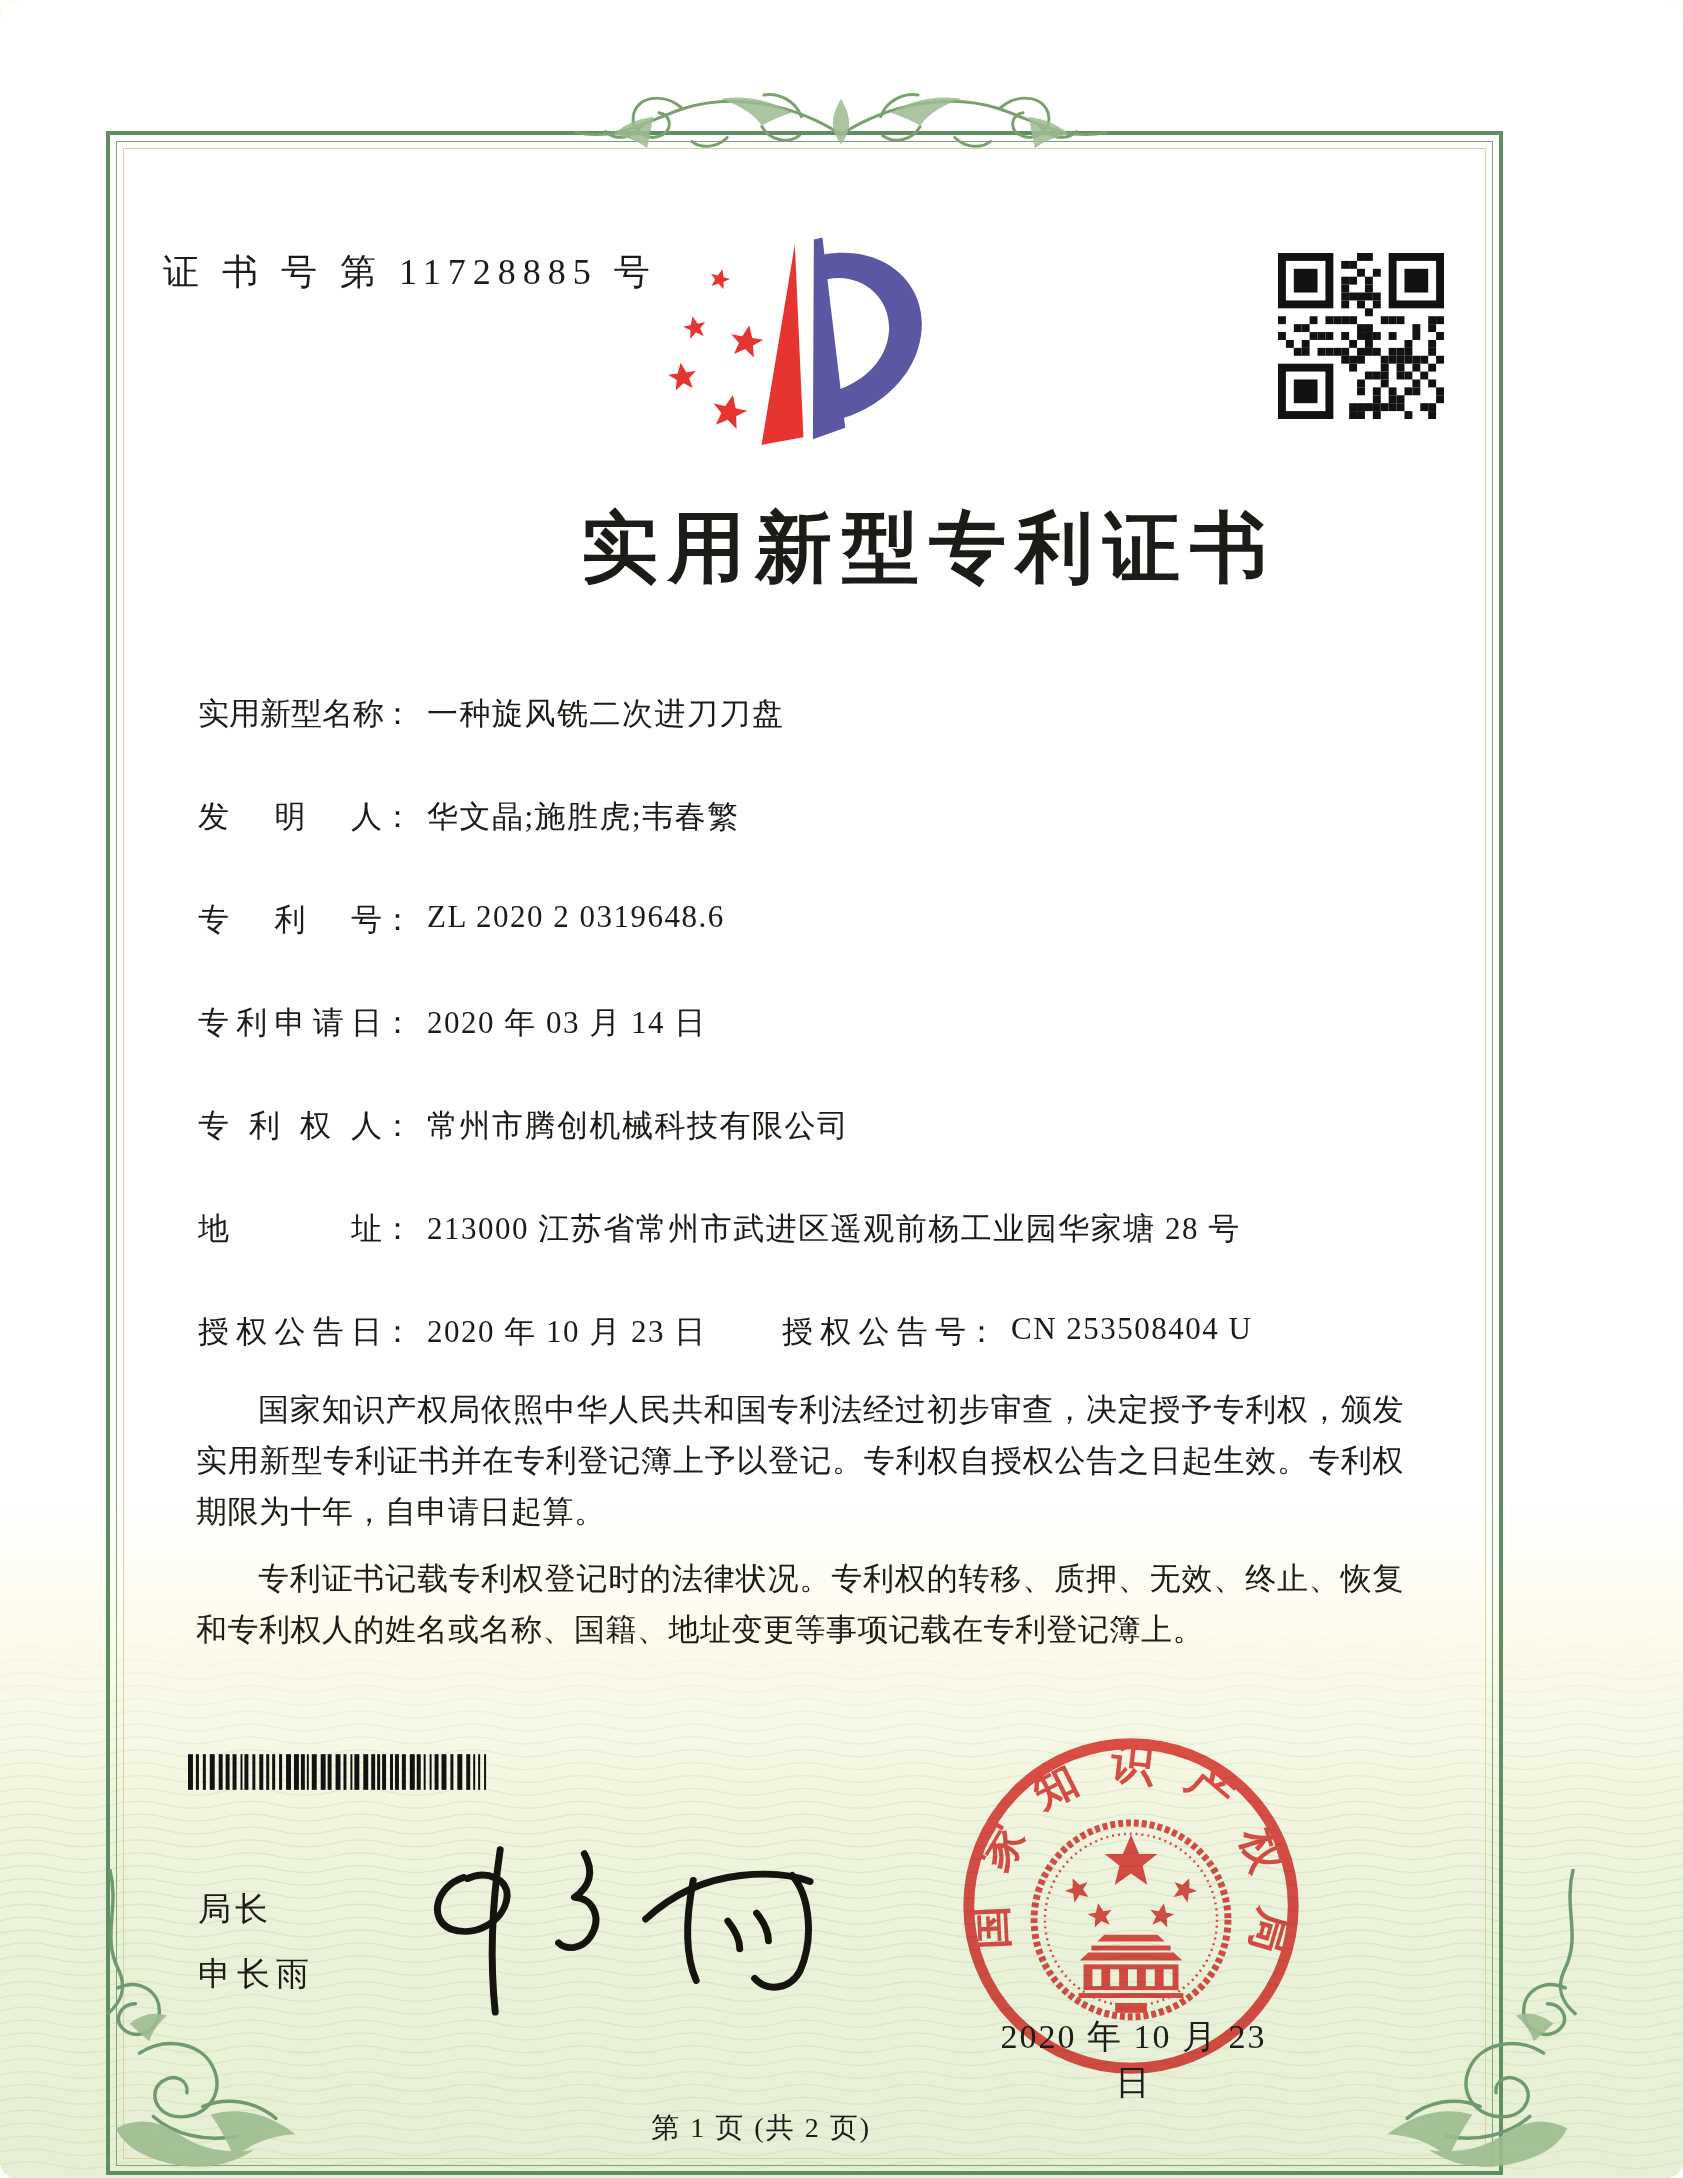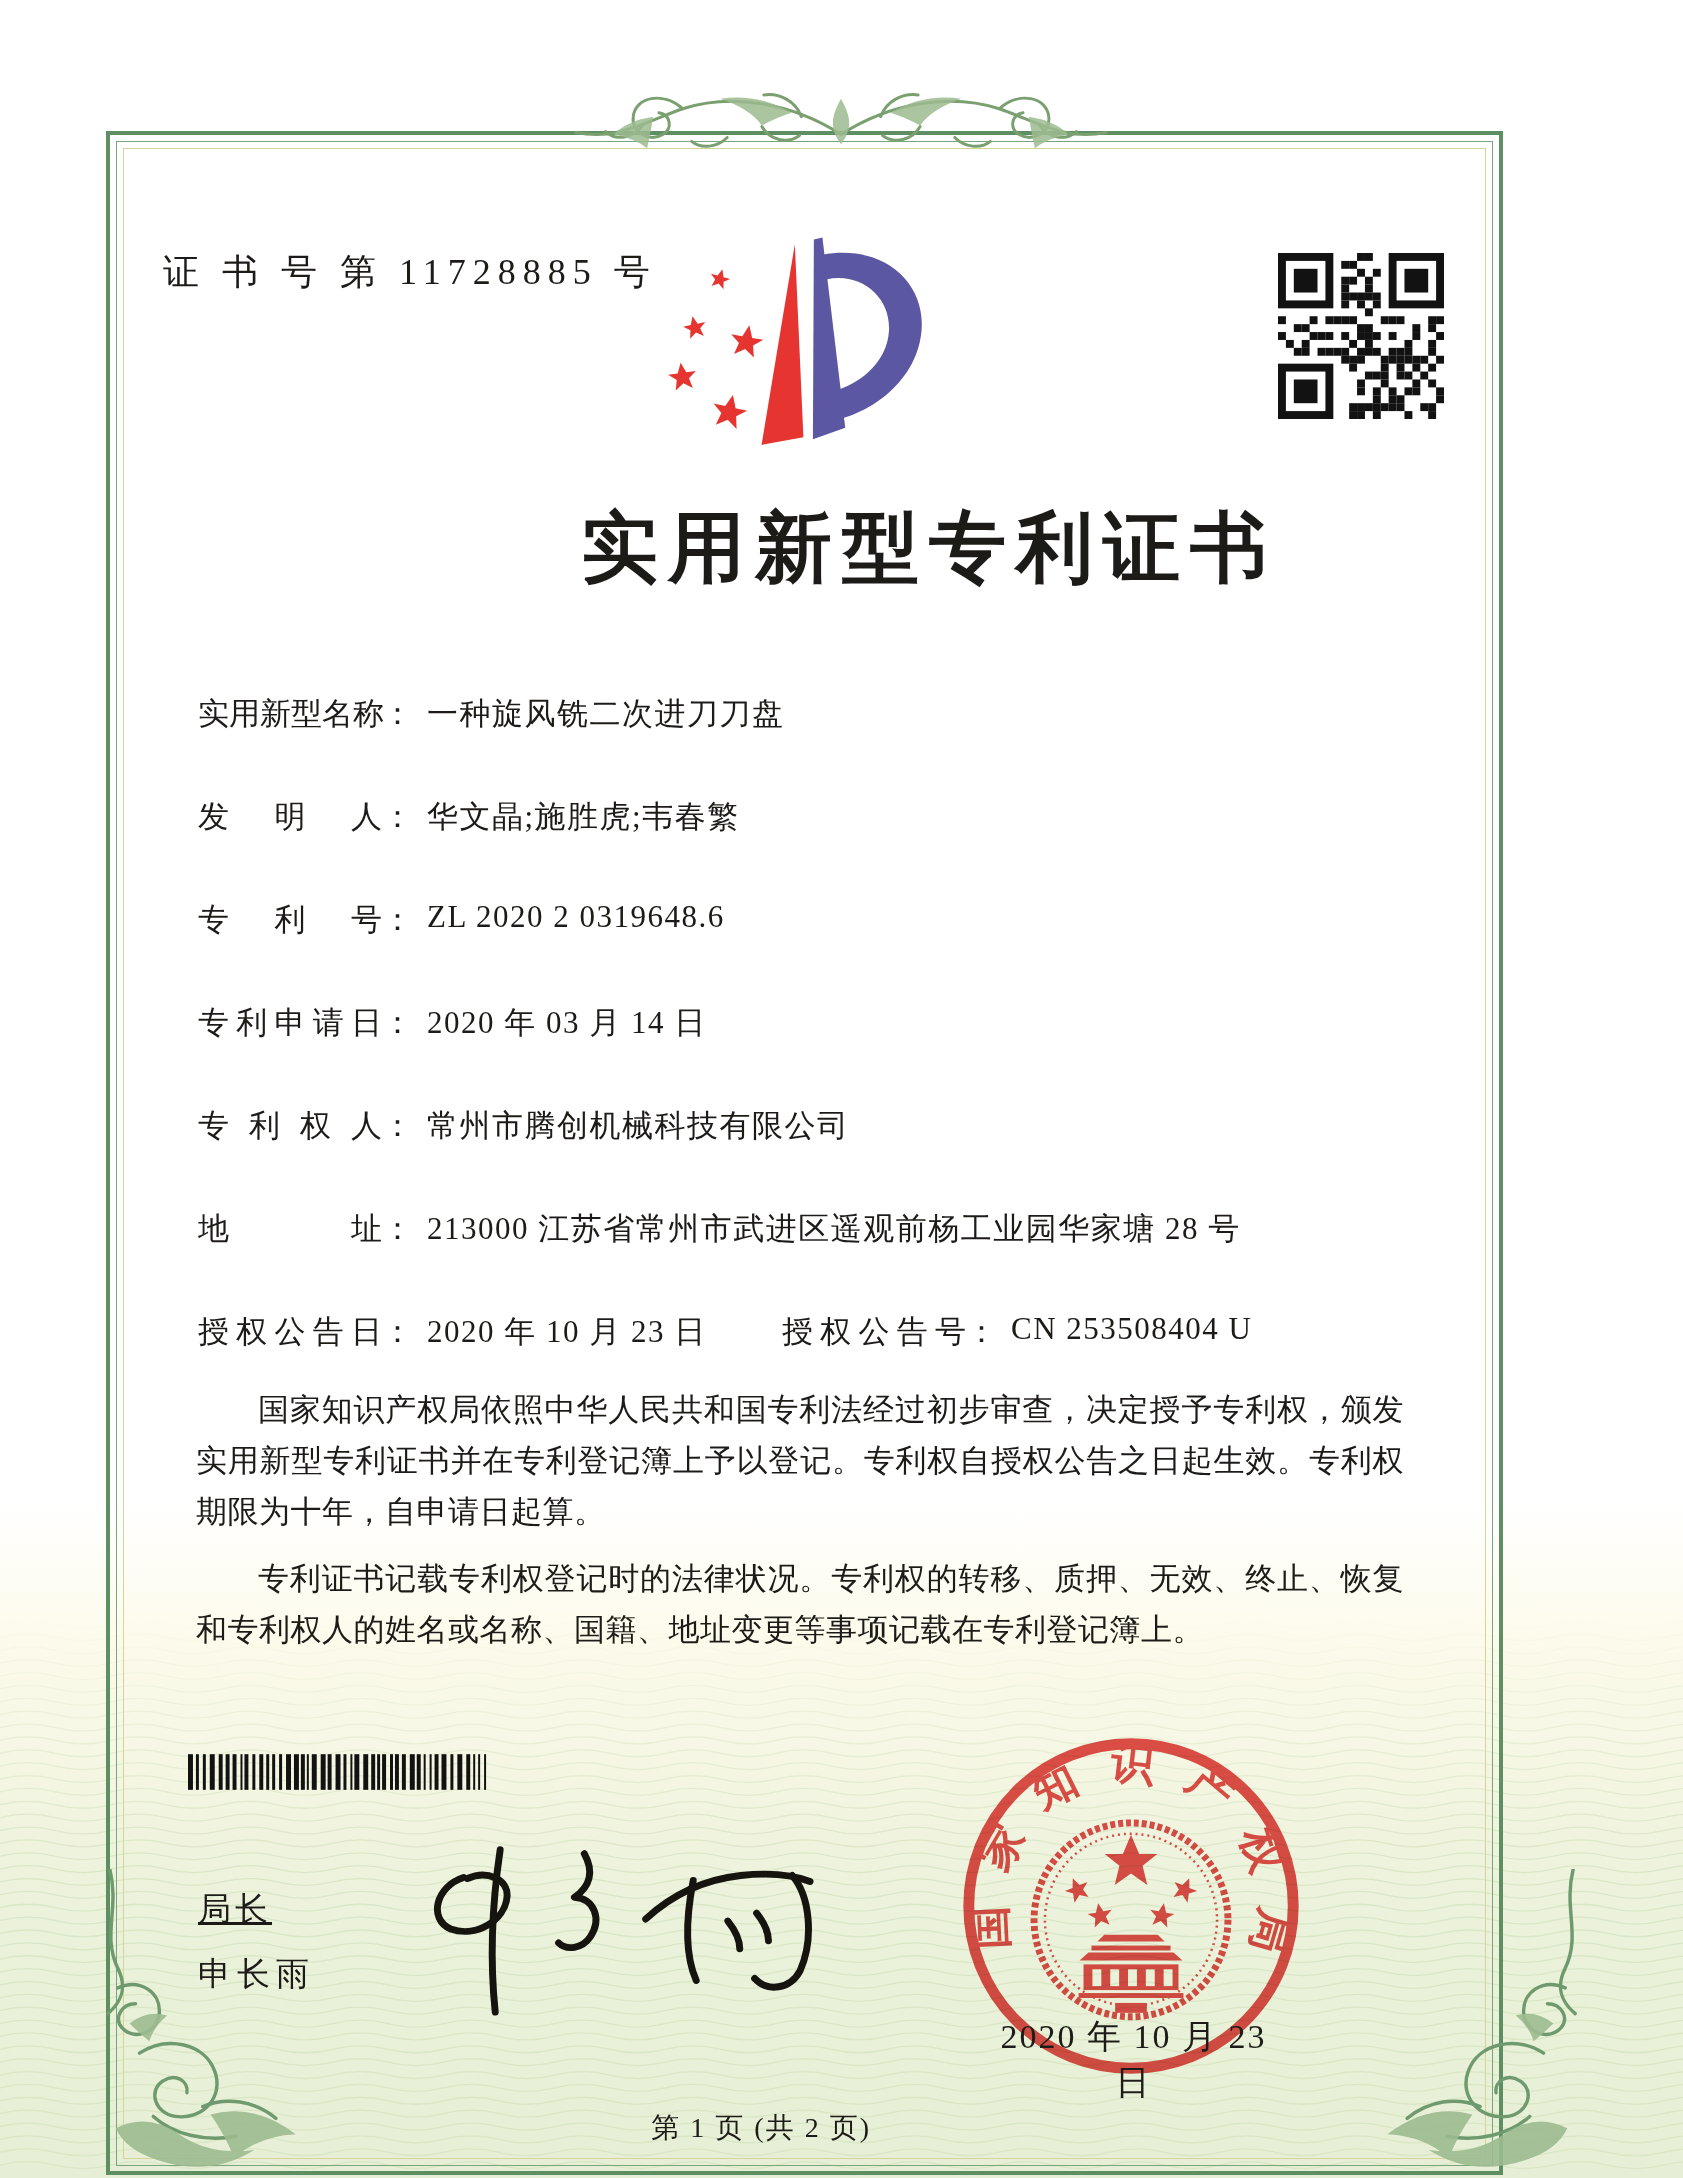--- a/index.html
+++ b/index.html
@@ -1,17 +1,17 @@
 <!DOCTYPE html>
 <html style="--border-green: #5e8f62; --border-green-light: #79a57b; --gold-line: #d6d49a; --ornament-green: #7aa06f; --ornament-leaf: #9dbb90; --seal-red: #e0403c; --logo-red: #e63531; --logo-purple: #5c57a2; --paper-green: #e9f1d9; --wave-line: #d7e5c3; --text: #1c1b17;"><head>
 <meta charset="utf-8">
 <style>
   html,body{margin:0;padding:0;background:#fff;}
   .page{position:relative;width:1683px;height:2178px;background:#fde047;overflow:hidden;
-        font-family:"Liberation Serif","DejaVu Serif",serif;color:var(--text,#1c1b17);}
+        font-family:"Liberation Serif","DejaVu Serif",serif;color:var(--text,#1c1b17);border-radius:17px;}
   .bg-gradient{position:absolute;inset:0;z-index:0;
     background:linear-gradient(180deg,#ffffff 0%,#ffffff 69%,#fdfbec 75%,#f6f7e4 80%,#ecf2db 87%,#e6efd5 100%);}
   .waves{position:absolute;left:0;top:0;z-index:1;pointer-events:none;}
   .frame-outer{position:absolute;left:106px;top:131px;width:1397px;height:2044px;
     border:4px solid var(--border-green,#5e8f62);z-index:2;box-sizing:border-box;}
   .frame-inner{position:absolute;left:116px;top:141px;width:1377px;height:2025px;
     border:1px solid var(--border-green-light,#79a57b);z-index:2;box-sizing:border-box;}
   .frame-gold{position:absolute;left:123px;top:148px;width:1363px;height:2011px;
     border:1px solid var(--gold-line,#d6d49a);z-index:2;box-sizing:border-box;}
   .ornament-top{position:absolute;left:564px;top:83px;z-index:3;}
@@ -24,21 +24,21 @@
   .frow{position:absolute;left:198px;height:44px;font-size:31px;white-space:nowrap;z-index:10;}
   .flabel{display:inline-block;width:184px;text-align:justify;text-align-last:justify;
     text-justify:inter-character;vertical-align:top;}
   .fcolon{display:inline-block;vertical-align:top;}
   .fvalue{display:inline-block;margin-left:14px;letter-spacing:1.5px;vertical-align:top;}
   .fpair2{position:absolute;left:584px;top:0;white-space:nowrap;}
   .body-text{position:absolute;left:180px;top:1368px;width:1240px;font-size:31px;line-height:51px;
     text-align:justify;z-index:10;}
   .body-text p{margin:16px;text-indent:2em;letter-spacing:0.5px;}
   .barcode{position:absolute;left:188px;top:1754px;z-index:10;}
-  .signer-title{position:absolute;left:198px;top:1887px;font-size:33px;letter-spacing:4px;z-index:10;text-decoration:underline;}
+  .signer-title{position:absolute;left:198px;top:1887px;font-size:33px;letter-spacing:4px;z-index:10;}
   .signer-name{position:absolute;left:198px;top:1952px;font-size:33px;letter-spacing:6px;z-index:10;}
   .signature{position:absolute;left:394px;top:1828px;z-index:11;}
   .seal{position:absolute;left:948px;top:1723px;z-index:20;mix-blend-mode:multiply;opacity:.92;}
   .issue-date{position:absolute;left:985px;top:2014px;width:297px;text-align:center;
     font-size:34px;letter-spacing:2px;color:#1d1c18;z-index:25;}
   .footer{position:absolute;left:574px;top:2109px;width:297px;text-align:right;
     font-size:28px;letter-spacing:2px;z-index:10;}
 </style>
 </head>
 <body>

